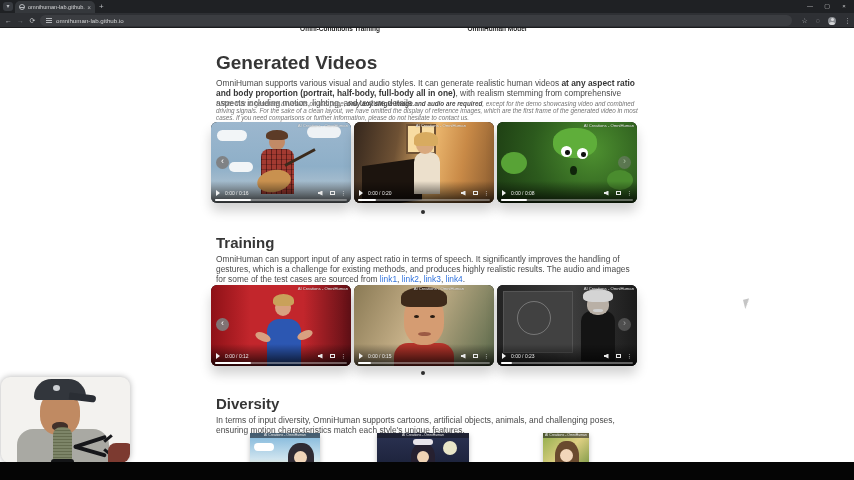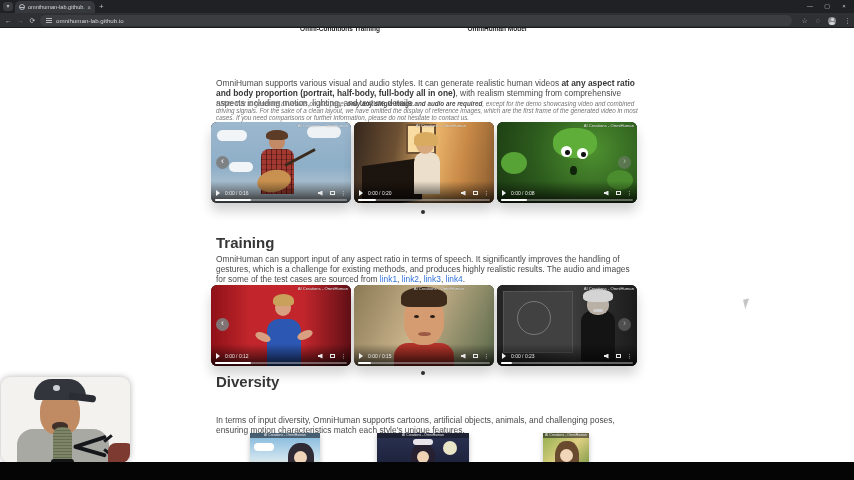--- a/index.html
+++ b/index.html
@@ -165,20 +165,21 @@
       <span class="avatar-circle"></span>
       <span class="glyph">⋮</span>
     </div>
   </div>
 
   <div class="content">
 
     <div class="figcap left">Omni-Conditions Training</div>
     <div class="figcap right">OmniHuman Model</div>
 
+    <div class="h1">Generated Videos</div>
 
     <div class="para" style="top:50px;"><span>OmniHuman supports various visual and audio styles. It can generate realistic human videos </span><b>at any aspect ratio and body proportion (portrait, half-body, full-body all in one)</b><span>, with realism stemming from comprehensive aspects including motion, lighting, and texture details.</span></div>
 
     <div class="note"><span>* Note that to generate all results on this page, </span><b>only any single image and audio are required</b><span>, except for the demo showcasing video and combined driving signals. For the sake of a clean layout, we have omitted the display of reference images, which are the first frame of the generated video in most cases. If you need comparisons or further information, please do not hesitate to contact us.</span></div>
 
     <div class="vcard" style="left:211px; top:94px;">
       <div class="thumb t-guitar">
         <div class="shape" style="left:6px;top:8px;width:30px;height:11px;background:#f2f5f7;border-radius:8px;"></div>
         <div class="shape" style="left:96px;top:4px;width:34px;height:12px;background:#eef2f5;border-radius:8px;"></div>
         <div class="shape" style="left:18px;top:40px;width:24px;height:10px;background:#f2f5f7;border-radius:8px;"></div>
@@ -328,21 +329,21 @@
         <div class="vprogress">
             <div class="vplayed" style="width:8%;"></div>
           </div>
       </div>
     </div>
 
     <div class="car-arrow" style="left:216px; top:290px;">‹</div>
     <div class="car-arrow dim" style="left:618px; top:290px;">›</div>
     <div class="pagedot" style="left:421px; top:343px;"></div>
 
-    <div class="h2" style="top:345px;">Diversity</div>
+    <div class="h2" style="top:367px;">Diversity</div>
     <div class="para" style="top:387px;"><span>In terms of input diversity, OmniHuman supports cartoons, artificial objects, animals, and challenging poses, ensuring motion characteristics match each style's unique features.</span></div>
 
     <div class="mini t-an1" style="left:250px; top:405px; width:70px; height:40px;">
       <div class="wm2">AI Creations - OmniHuman</div>
       <div class="shape" style="left:4px;top:10px;width:20px;height:8px;background:#fff;border-radius:6px;"></div>
       <div class="shape" style="left:38px;top:10px;width:26px;height:30px;background:#2f2a33;border-radius:45% 45% 0 0;"></div>
       <div class="shape" style="left:44px;top:18px;width:13px;height:13px;background:#f0d4b8;border-radius:50%;"></div>
     </div>
     <div class="mini t-an2" style="left:377px; top:405px; width:92px; height:40px;">
       <div class="wm2">AI Creations - OmniHuman</div>

